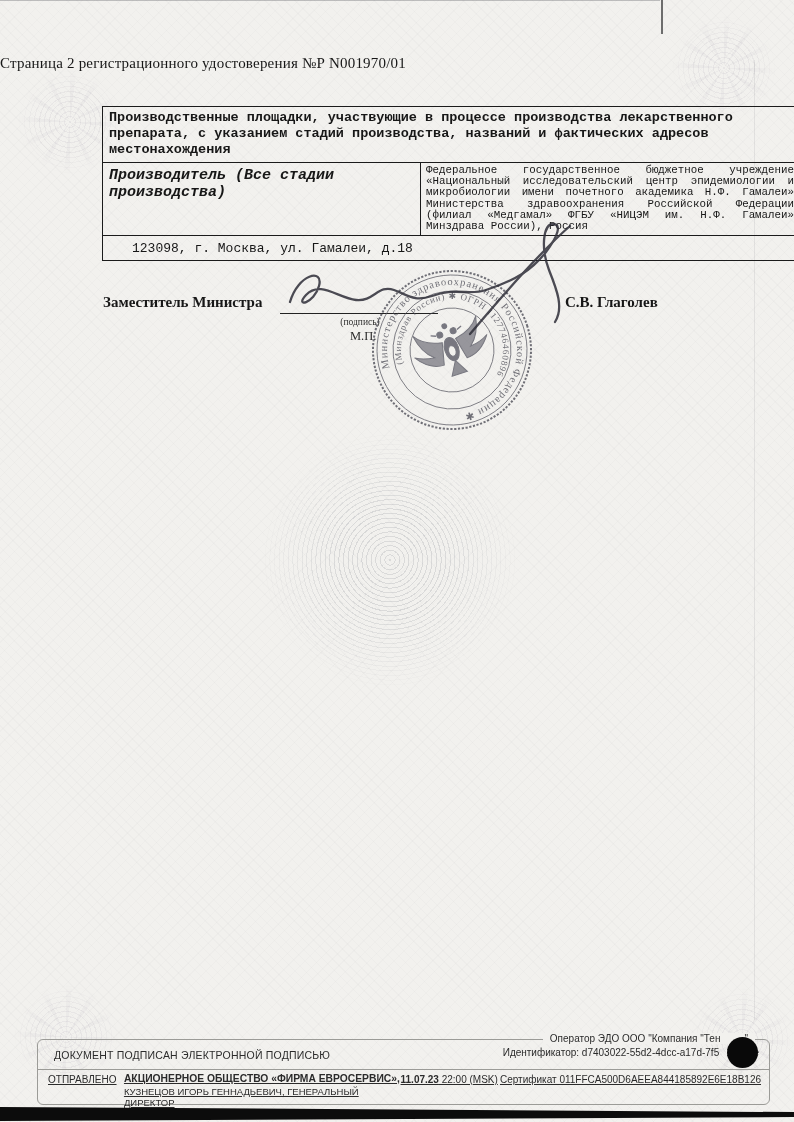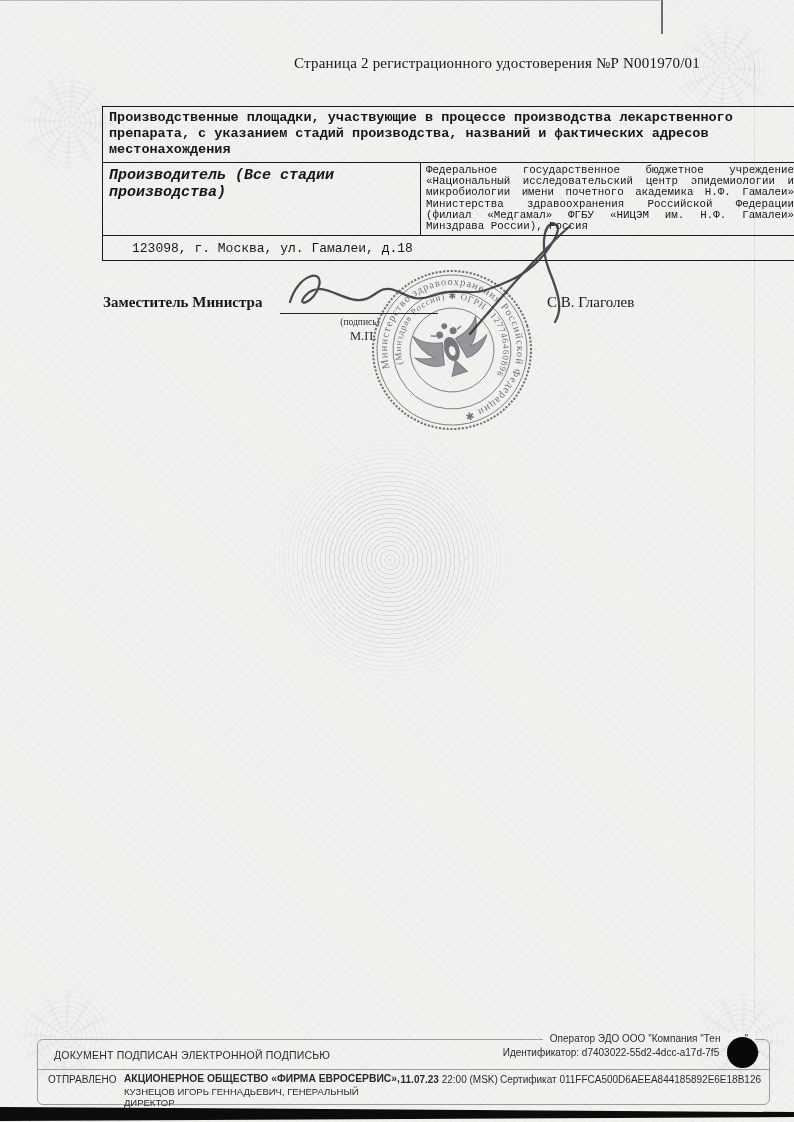--- a/index.html
+++ b/index.html
@@ -33,55 +33,55 @@
     background: repeating-radial-gradient(circle, rgba(95,100,115,.16) 0 1px, transparent 1px 4.6px);
     -webkit-mask-image: radial-gradient(circle, #000 0 30%, transparent 72%);
             mask-image: radial-gradient(circle, #000 0 30%, transparent 72%);
   }
   .scan-topline   { position:absolute; left:0; top:0; width:660px; height:1px; background:rgba(90,90,95,.35); }
   .scan-edgeline  { position:absolute; left:661px; top:0; width:2px; height:34px; background:#6d6d6d; }
   .scan-crease    { position:absolute; left:754px; top:60px; width:1px; height:960px; background:rgba(110,110,118,.12); }
   .scan-bottomband{ position:absolute; left:0; top:1106px; width:794px; height:16px; background:#0c0c0c;
                     clip-path:polygon(0 6%, 100% 38%, 100% 69%, 0 94%); }
 
-  .doc-title { position:absolute; left:0; top:55px; width:700px; text-align:right;
+  .doc-title { position:absolute; left:0; top:55px; width:700px; text-align:left;
                font-size:15px; letter-spacing:.2px; }
 
   .doc-table { position:absolute; left:102px; top:106px; width:698px; border:1.5px solid #1b1b1b;font-family:Liberation Mono, monospace; }
   .dt-header { border-bottom:1.5px solid #1b1b1b; font-weight:bold; font-size:13.5px;
                line-height:16px; padding:3px 6px 4px 6px; }
   .dt-row    { display:flex; border-bottom:1.5px solid #1b1b1b; }
   .dt-left   { width:318px; border-right:1.5px solid #1b1b1b; font-style:italic; font-weight:bold;
                font-size:15px; padding:4px 6px; }
   .dt-right  { flex:1; font-size:10.8px; line-height:11.2px; text-align:justify;
                padding:2px 5px 3px 5px; }
   .dt-addr   { font-size:13px; padding:5px 6px 4px 6px;margin-left:23px; }
 
   .sign-position { position:absolute; left:103px; top:294px; font-weight:bold; font-size:15px; }
-  .sign-name     { position:absolute; left:547px; top:294px; font-weight:normal; font-size:15px; }
+  .sign-name     { position:absolute; left:565px; top:294px; font-weight:bold; font-size:15px; }
   .sign-line     { position:absolute; left:280px; top:313px; width:158px; border-top:1.5px solid #222; }
   .sign-caption  { position:absolute; left:300px; top:317px; width:120px; text-align:center;
                    font-size:9.5px; color:#2c2c2c; }
   .seal-note     { position:absolute; left:350px; top:329px; font-size:12.5px; color:#2c2c2c; }
 
   .stamp { position:absolute; left:367px; top:265px; width:170px; height:170px; opacity:.78; }
   .signature-svg { position:absolute; left:258px; top:210px; width:340px; height:140px; }
 
   
   .footer-box { position:absolute; left:37px; top:1039px; width:733px; height:66px;
                 border:1px solid #9b9b97; border-radius:6px;
                 font-family:"Liberation Sans", sans-serif; color:#2b2b2b; }
   .f-legend { position:absolute; right:14px; top:-7px; background:#f2f1ee; padding:0 7px;
               font-size:10px; white-space:nowrap; }
   .f-legend .gap { display:inline-block; width:24px; }
   .f-ident  { position:absolute; right:10px; top:7px; font-size:10px; white-space:nowrap; }
   .f-ident .gap { display:inline-block; width:7px; }
   .f-signed { position:absolute; left:16px; top:9px; font-size:10.5px; letter-spacing:.2px; }
   .f-divider{ position:absolute; left:0; right:0; top:29px; border-top:1px solid #9b9b97; }
-  .f-row2   { position:absolute; left:10px; right:8px; top:33px; display:flex; font-size:10px; }
+  .f-row2   { position:absolute; left:10px; right:8px; top:33px; display:flex; font-size:10px;text-decoration:underline; }
   .f-sent   { width:84px; padding-top:1px; }
   .f-compcol{ width:306px; }
   .f-company{ font-weight:bold; font-size:10.3px; }
   .f-person { font-size:9.5px; margin-top:2px; }
   .f-date   { width:110px; white-space:nowrap; padding-top:1px; }
   .f-date b { font-weight:bold;text-align:center; }
   .f-cert   { flex:1; text-align:center; padding-top:1px; white-space:nowrap; }
   .redaction-blob { position:absolute; left:727px; top:1037px; width:31px; height:31px;
                     background:#090909; border-radius:50%; }
 </style>

